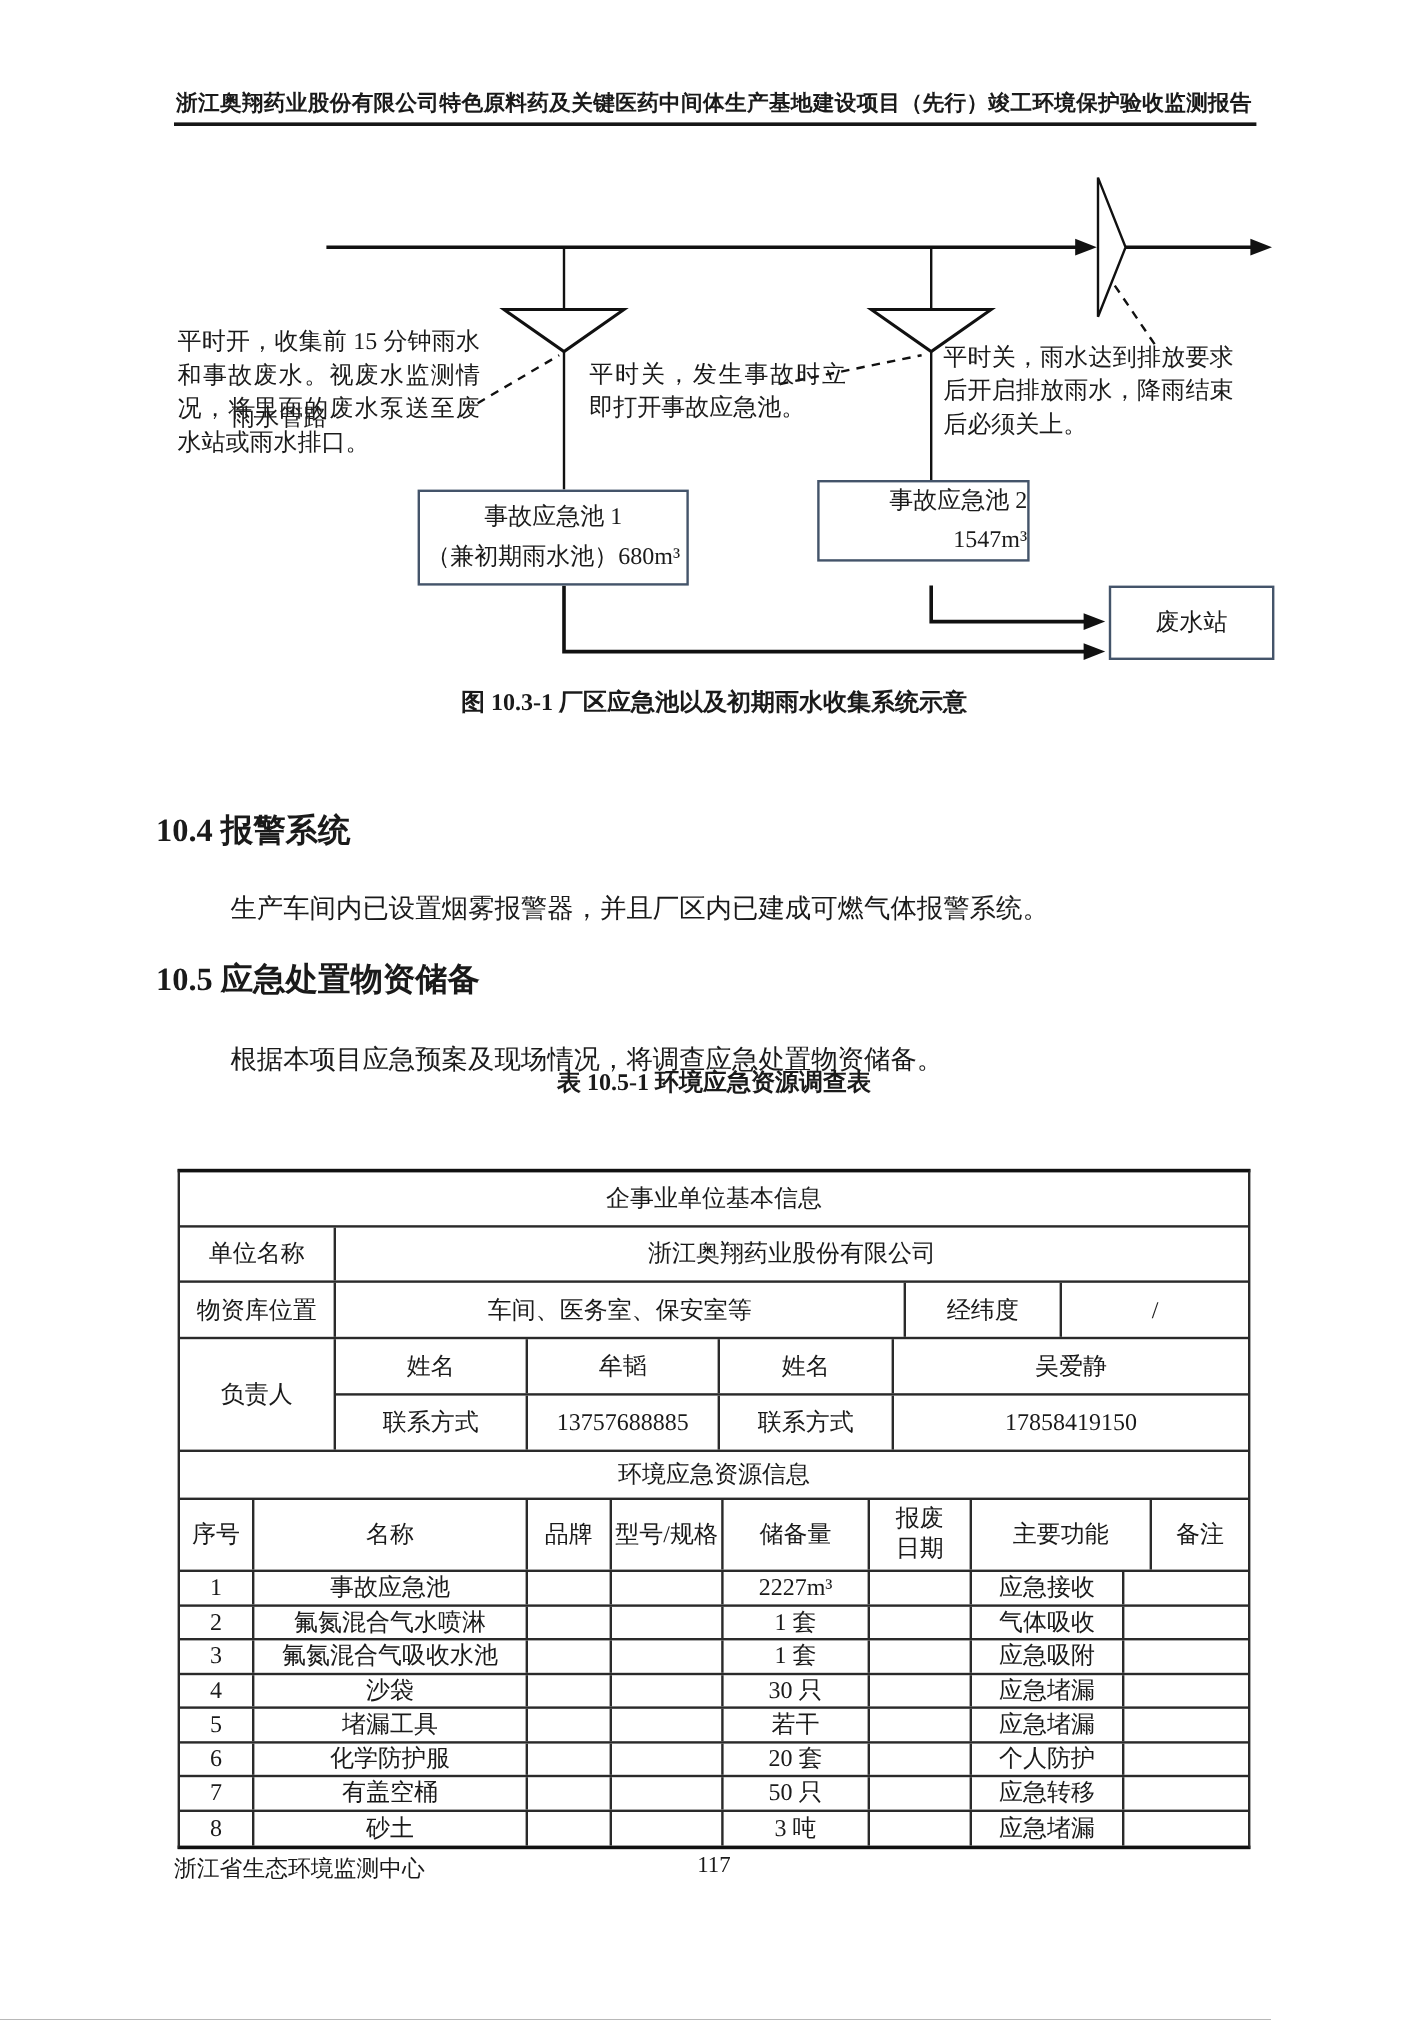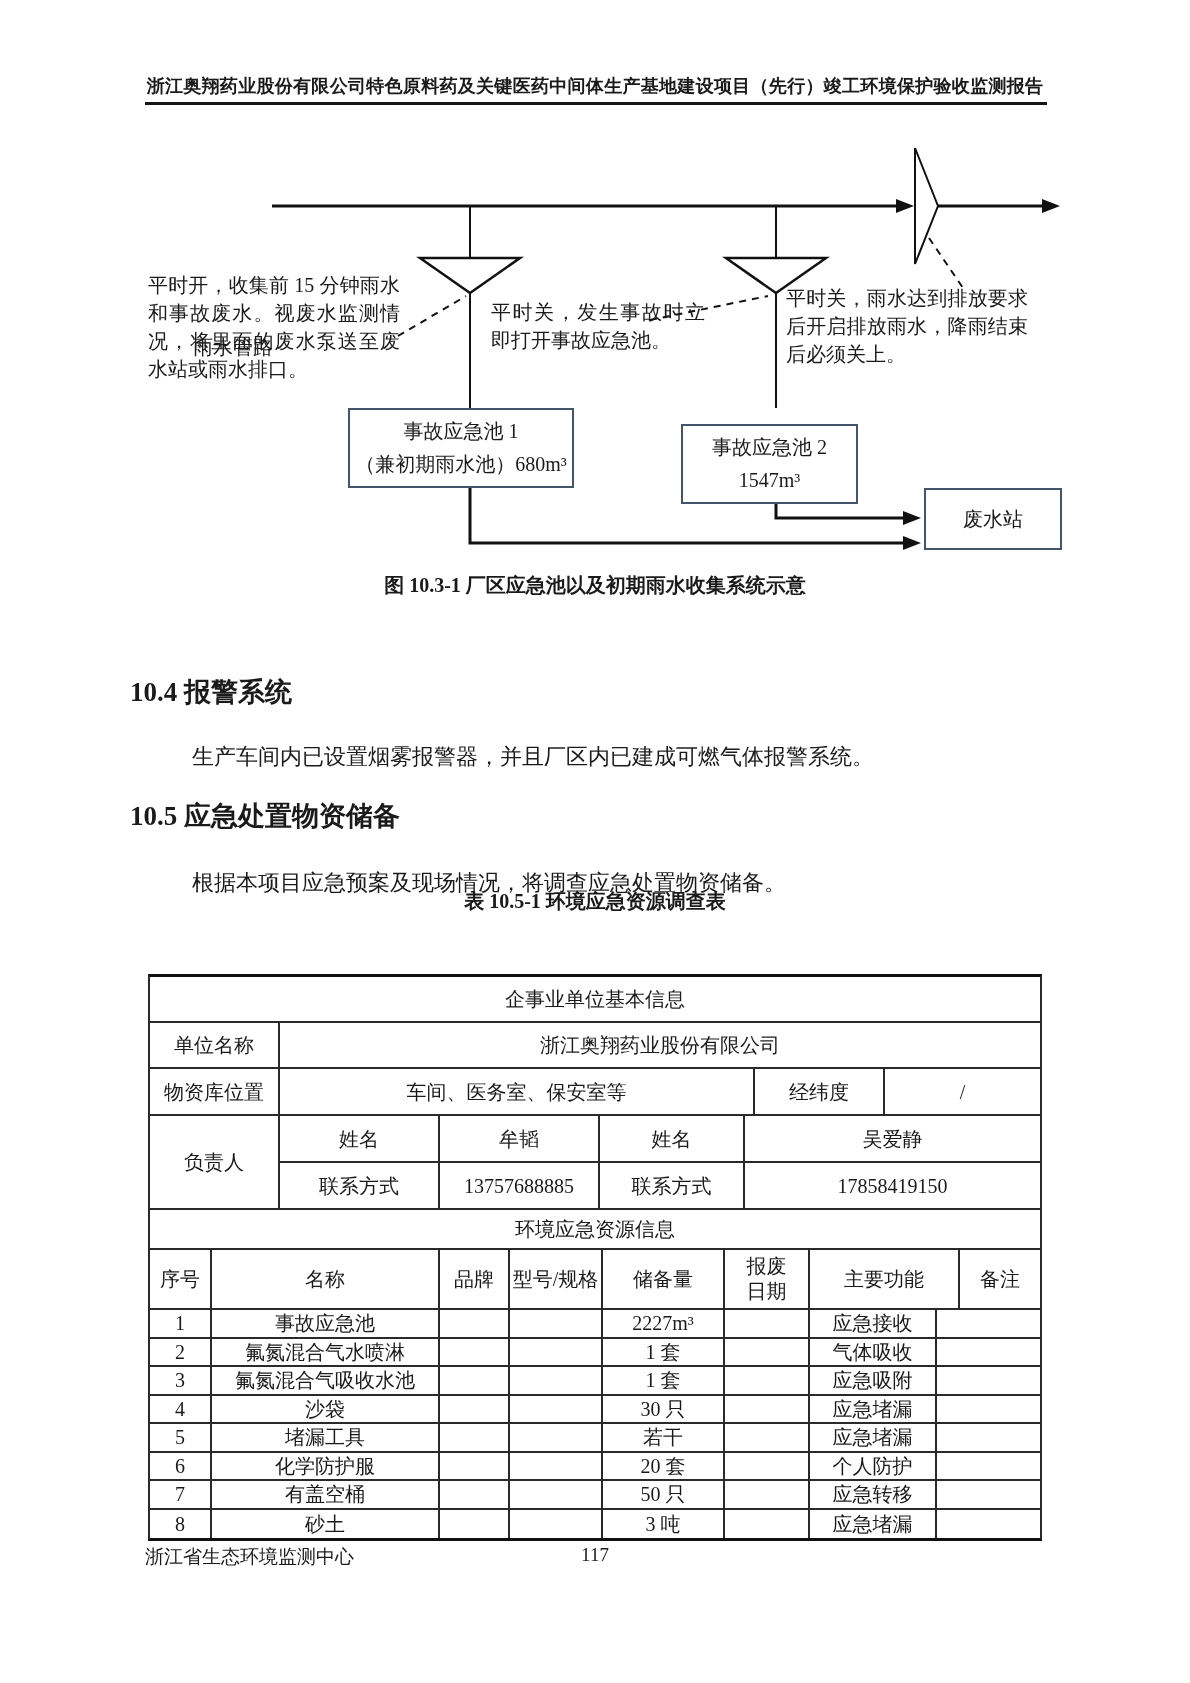--- a/index.html
+++ b/index.html
@@ -20,21 +20,21 @@
   .diagram svg{ position:absolute; left:0; top:0; }
   .pipe-label{ position:absolute; left:193px; top:194px; font-size:20px; white-space:nowrap; }
   .note{ position:absolute; font-size:20px; line-height:28px; text-align:justify; }
   .note1{ left:148px; top:131px; width:252px; }
   .note2{ left:446px; top:158px; width:214px;margin-left:45px; }
   .note3{ left:786px; top:144px; width:242px; }
   .dbox{ position:absolute; border:2px solid #44546a; background:#fff;
          display:flex; flex-direction:column; align-items:center; justify-content:center;
          font-size:20px; line-height:33px; text-align:center; }
   .dbox1{ left:348px; top:268px; width:226px; height:80px; }
-  .dbox2{ left:681px; top:284px; width:177px; height:80px; }
+  .dbox2{ left:681px; top:260px; width:177px; height:68px;align-items:flex-end; }
   .dbox3{ left:924px; top:348px; width:138px; height:62px; }
   .fig-caption{ position:absolute; left:0; top:572px; width:1190px; text-align:center;
                 font-size:20px; font-weight:bold; }
   
   .sec-h{ position:absolute; left:130px; font-size:27px; font-weight:bold; }
   .h104{ top:674px; } .h105{ top:798px; }
   .sec-p{ position:absolute; left:148px; width:904px; font-size:22px; line-height:30px; text-indent:44px; }
   .p104{ top:742px; } .p105{ top:868px; }
   .tbl-caption{ position:absolute; left:0; top:888px; width:1190px; text-align:center;
                 font-size:20px; font-weight:bold; }

